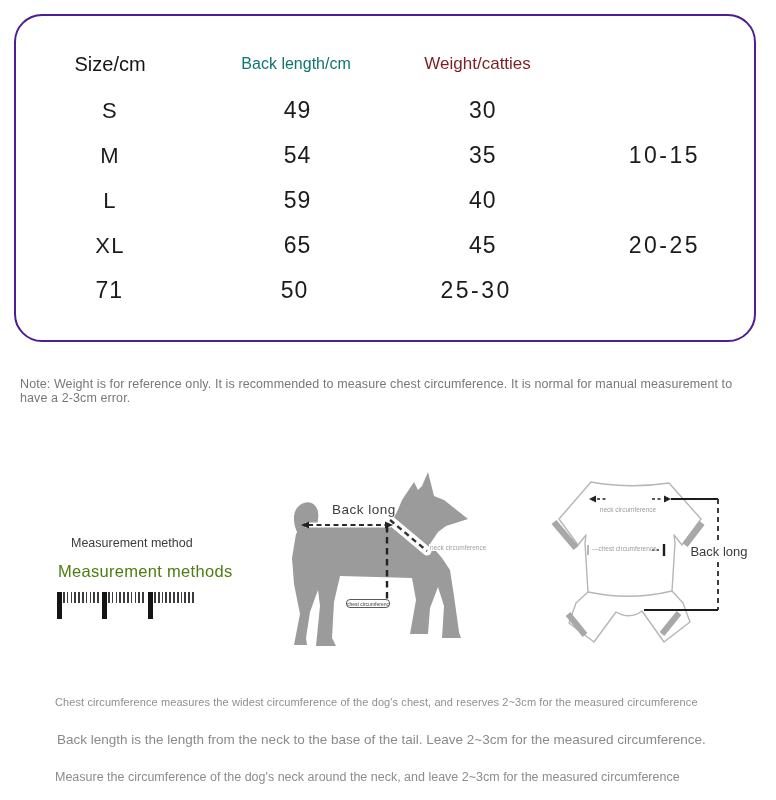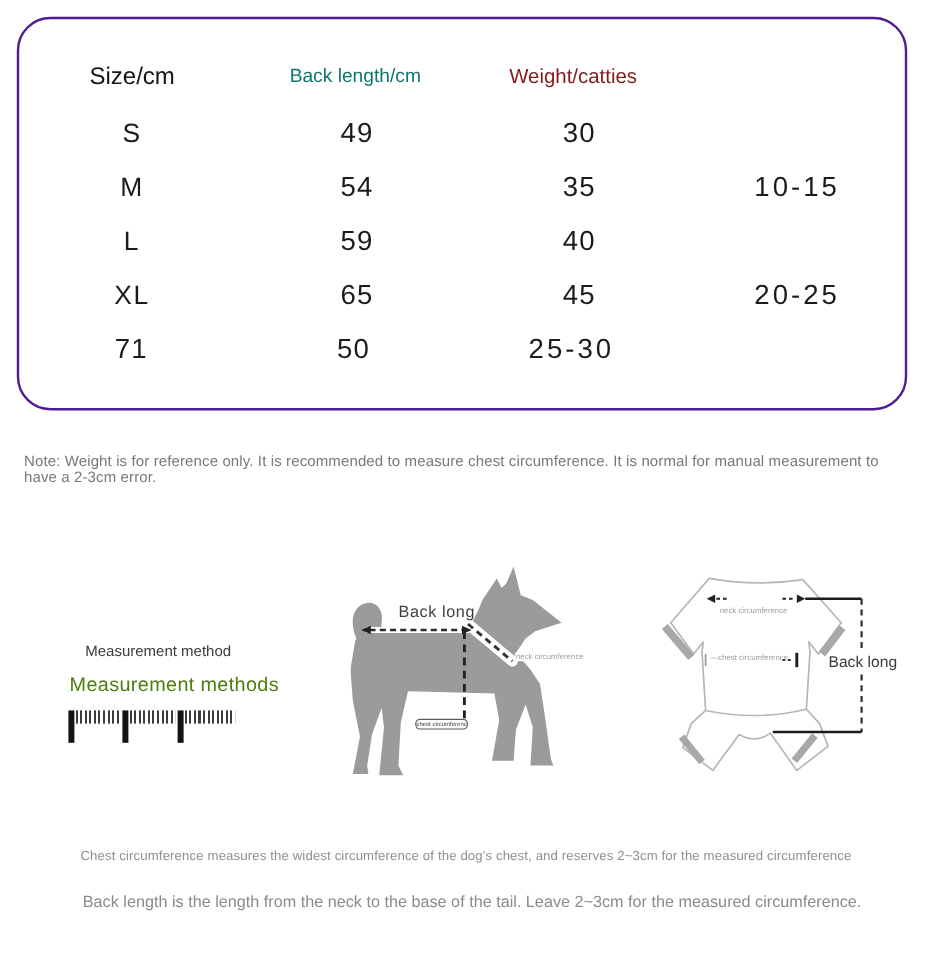--- a/index.html
+++ b/index.html
@@ -63,21 +63,21 @@
     font-size:6.5px;color:#9c9c9c;white-space:nowrap;
   }
   .g-chest{
     position:absolute;left:44px;top:71px;font-size:6.5px;color:#9c9c9c;white-space:nowrap;
   }
   .g-backlong{
     position:absolute;left:142px;top:70px;width:58px;text-align:center;
     font-size:13px;color:#3b3b3b;background:#fff;
   }
   
-  .inst{position:absolute;margin:12px;color:#8f8f8f;white-space:nowrap;}
+  .inst{position:absolute;margin:0;color:#8f8f8f;white-space:nowrap;}
   .inst1{left:55px;top:696px;font-size:11px;letter-spacing:0.1px;}
   .inst2{left:57px;top:732px;font-size:13.5px;color:#8a8a8a;}
   .inst3{left:55px;top:770px;font-size:12.5px;color:#8c8c8c;}
 </style>
 </head>
 <body>
 
 <div id="stage">
 
   <div class="size-table">
@@ -182,14 +182,15 @@
       <line x1="104" y1="76" x2="113" y2="76" stroke="#333" stroke-width="1.6" stroke-dasharray="2.5,2"></line>
       <line x1="116" y1="70" x2="116" y2="82" stroke="#1c1c1c" stroke-width="2.4"></line>
     </svg>
     <div class="g-neck">neck circumference</div>
     <div class="g-chest">—chest circumference</div>
     <div class="g-backlong">Back long</div>
   </div>
 
   <p class="inst inst1">Chest circumference measures the widest circumference of the dog's chest, and reserves 2~3cm for the measured circumference</p>
   <p class="inst inst2">Back length is the length from the neck to the base of the tail. Leave 2~3cm for the measured circumference.</p>
+  <p class="inst inst3">Measure the circumference of the dog's neck around the neck, and leave 2~3cm for the measured circumference</p>
 
 </div>
 
 </body></html>

